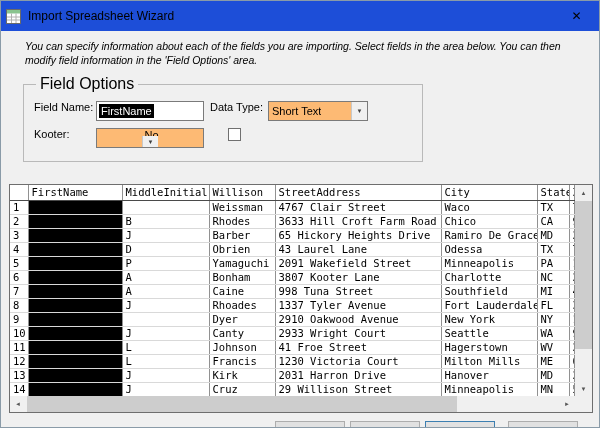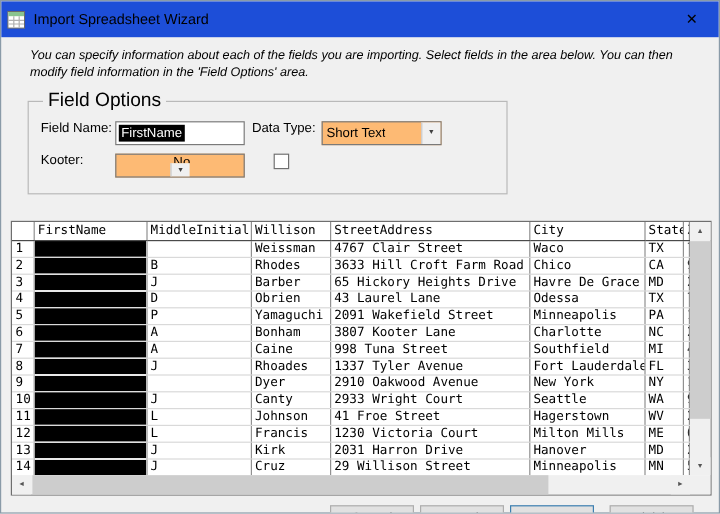--- a/index.html
+++ b/index.html
@@ -139,21 +139,21 @@
               <td class="c4">Chico</td>
               <td class="c5">CA</td>
               <td class="c6">9</td>
             </tr>
             <tr>
               <td class="c-num">3</td>
               <td class="c0 selected">Michael</td>
               <td class="c1">J</td>
               <td class="c2">Barber</td>
               <td class="c3">65 Hickory Heights Drive</td>
-              <td class="c4">Havre De Grace</td>
+              <td class="c4">Ramiro De Grace</td>
               <td class="c5">MD</td>
               <td class="c6">2</td>
             </tr>
             <tr>
               <td class="c-num">4</td>
               <td class="c0 selected">Olive</td>
               <td class="c1">D</td>
               <td class="c2">Obrien</td>
               <td class="c3">43 Laurel Lane</td>
               <td class="c4">Odessa</td>

